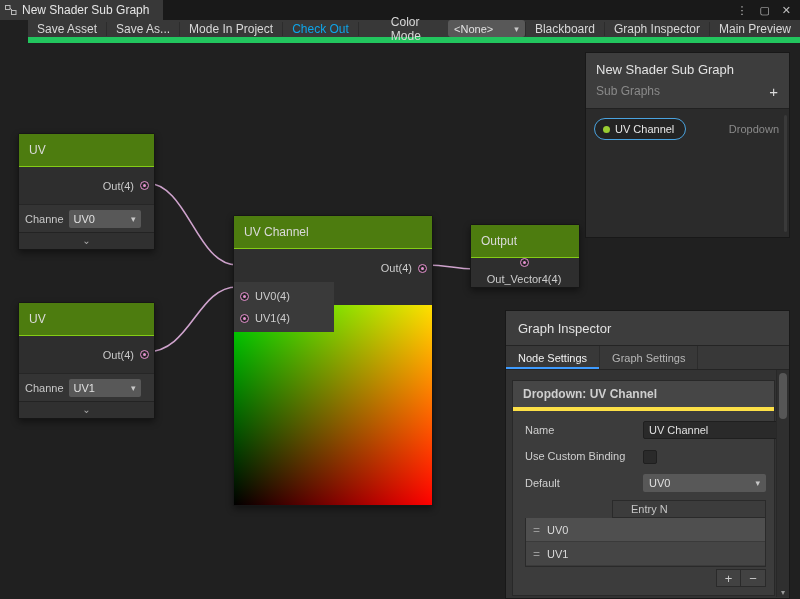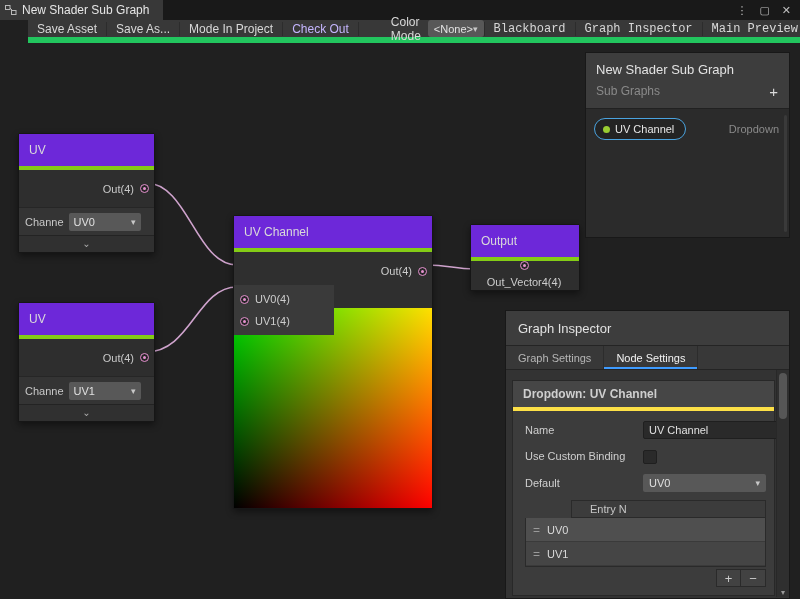--- a/index.html
+++ b/index.html
@@ -10,33 +10,33 @@
   }
   
   .titlebar { position:absolute; top:0; left:0; right:0; height:20px; background:#191919; display:flex; align-items:stretch; }
   .doc-tab { height:20px; background:#383838; display:flex; align-items:center; gap:5px; padding:0 14px 0 5px; font-size:12px; color:#e6e6e6; }
   .tab-icon { width:12px; height:12px; flex:none; }
   .win-controls { margin-left:auto; display:flex; align-items:center; gap:12px; padding-right:9px; color:#c0c0c0; font-size:11px; }
   .win-controls span { cursor:default; }
   
   .toolbar { position:absolute; top:20px; left:0; right:0; height:23px; background:#383838; border-bottom:6px solid #22c55e; display:flex; align-items:center; font-size:12px;margin-left:28px; }
   .tb-btn { display:flex; align-items:center; padding:0 9px; border-right:1px solid #2c2c2c; color:#d8d8d8; white-space:nowrap; }
-  .tb-btn.disabled { color:#c4b5fd; }
+  .tb-btn.disabled { color:#0ea5e9; }
   .tb-label { display:flex; align-items:center; padding:0 7px 0 32px; color:#d8d8d8; }
   .tb-drop { align-self:center; width:92px; height:17px; background:#585858; border-radius:3px; display:flex; align-items:center; padding:0 6px; color:#e2e2e2; font-size:11px; }
   .tb-drop .arrow { margin-left:auto; font-size:9px; color:#c8c8c8; }
   .tb-right { margin-left:auto; display:flex; }
-  .tb-right .tb-btn { border-right:none; border-left:1px solid #2c2c2c;font-family:Liberation Mono, monospace; }
+  .tb-right .tb-btn { border-right:none; border-left:1px solid #2c2c2c; }
   
   .canvas { position:absolute; top:43px; left:0; width:800px; height:556px; background:#202020; }
   .wires { position:absolute; inset:0; }
   .wires path { stroke:#cfa3cd; stroke-width:1.6; fill:none; }
   
   .node { position:absolute; background:#2e2e2e; border:1px solid #161616; border-radius:2px; box-shadow:0 3px 7px rgba(0,0,0,.45); font-size:11px; }
-  .node-title { background:#6d28d9; color:#dadada; font-size:12px; padding:9px 10px; border-bottom:4px solid #84cc16; }
+  .node-title { background:#4d7c0f; color:#dadada; font-size:12px; padding:9px 10px; border-bottom:1px solid #84cc16; }
   .port { width:9px; height:9px; border-radius:50%; border:1px solid #e591cf; background:#262626; position:relative; flex:none; }
   .port::after { content:""; position:absolute; inset:2px; border-radius:50%; background:#e591cf; }
   .uv-out-row { height:37px; display:flex; align-items:center; justify-content:flex-end; gap:6px; padding-right:5px; background:#2e2e2e; color:#c9c9c9; }
   .uv-ctrl-row { height:28px; display:flex; align-items:center; gap:5px; padding:0 6px; background:#343434; border-top:1px solid #262626; color:#c8c8c8; }
   .mini-drop { width:72px; height:18px; background:#585858; border-radius:2px; display:flex; align-items:center; padding:0 5px; color:#e0e0e0; }
   .mini-drop .arrow, .drop .arrow { margin-left:auto; font-size:9px; color:#c8c8c8; }
   .node-collapse { height:17px; background:#303030; border-top:1px solid #232323; display:flex; align-items:center; justify-content:center; color:#ababab; font-size:10px; line-height:10px; }
   .uvch-ports { position:relative; height:56px; background:#2f2f2f; }
   .uvch-in { position:absolute; left:0; top:2px; width:100px; background:#3a3a3a; padding:3px 0;margin-top:31px; }
   .port-item { height:22px; display:flex; align-items:center; gap:6px; padding-left:6px; color:#cdcdcd; }
@@ -65,21 +65,21 @@
   .insp-tab.active::after { content:""; position:absolute; left:0; right:0; bottom:0; height:2px; background:#3e9bff; }
   .insp-body { position:relative; height:calc(100% - 60px); overflow:hidden; }
   .section { position:absolute; left:6px; top:10px; width:263px; background:#3c3c3c; border:1px solid #282828; padding-bottom:8px; }
   .section-header { background:#464646; padding:6px 10px; font-size:12px; font-weight:bold; color:#cfcfcf; border-bottom:4px solid #fde047; }
   .field-row { display:flex; align-items:center; padding:0 8px 0 12px; margin-top:10px; font-size:11px; color:#cfcfcf; }
   .field-row label { width:118px; flex:none; line-height:14px; }
   .field-row.binding { align-items:flex-start; }
   .text-input { flex:1; height:18px; background:#2a2a2a; border:1px solid #1f1f1f; border-radius:2px; color:#e0e0e0; font-size:11px; padding:0 5px; font-family:"Liberation Sans", sans-serif; outline:none; }
   .checkbox { width:14px; height:14px; background:#2a2a2a; border:1px solid #1f1f1f; border-radius:2px; margin-top:1px; }
   .drop { flex:1; height:18px; background:#585858; border-radius:2px; display:flex; align-items:center; padding:0 6px; font-size:11px; color:#e0e0e0; }
-  .entry-header { margin:8px 8px 0 58px; height:18px; background:#3c3c3c; border:1px solid #2a2a2a; display:flex; align-items:center; padding-left:18px; font-size:11px; color:#c6c6c6; }
+  .entry-header { margin:8px 8px 0 99px; height:18px; background:#3c3c3c; border:1px solid #2a2a2a; display:flex; align-items:center; padding-left:18px; font-size:11px; color:#c6c6c6; }
   .entries-row { display:flex; padding:0 8px 0 12px; font-size:11px; }
   .entries-row label { width:118px; flex:none; color:#cfcfcf; padding-top:14px; }
   .entries-list { flex:1; border:1px solid #2a2a2a; border-top:none; background:#383838; }
   .entry { height:24px; display:flex; align-items:center; gap:7px; padding:0 7px; color:#dadada; background:#454545; border-bottom:1px solid #3a3a3a; }
   .entry.selected { background:#4f4f4f; }
   .entry .handle { color:#9a9a9a; font-size:12px; }
   .list-footer { display:flex; justify-content:flex-end; margin:2px 8px 0 0; }
   .lf-btn { width:25px; height:18px; background:#424242; border:1px solid #2a2a2a; display:flex; align-items:center; justify-content:center; color:#cccccc; font-size:13px; line-height:13px; }
   .lf-btn + .lf-btn { border-left:none; }
   .insp-scroll { position:absolute; right:0; top:0; bottom:0; width:13px; background:#2f2f2f; border-left:1px solid #282828; }
@@ -203,22 +203,22 @@
         <span>UV Channel</span>
       </div>
       <span class="bb-type">Dropdown</span>
     </div>
     <div class="bb-scroll"></div>
   </div>
 
   <div class="inspector">
     <div class="insp-header">Graph Inspector</div>
     <div class="insp-tabs">
+      <div class="insp-tab active">Node Settings</div>
       <div class="insp-tab">Graph Settings</div>
-      <div class="insp-tab active">Node Settings</div>
     </div>
     <div class="insp-body">
       <div class="section">
         <div class="section-header">Dropdown: UV Channel</div>
 
         <div class="field-row">
           <label>Name</label>
           <input class="text-input" type="text" value="UV Channel" style="">
         </div>
 

